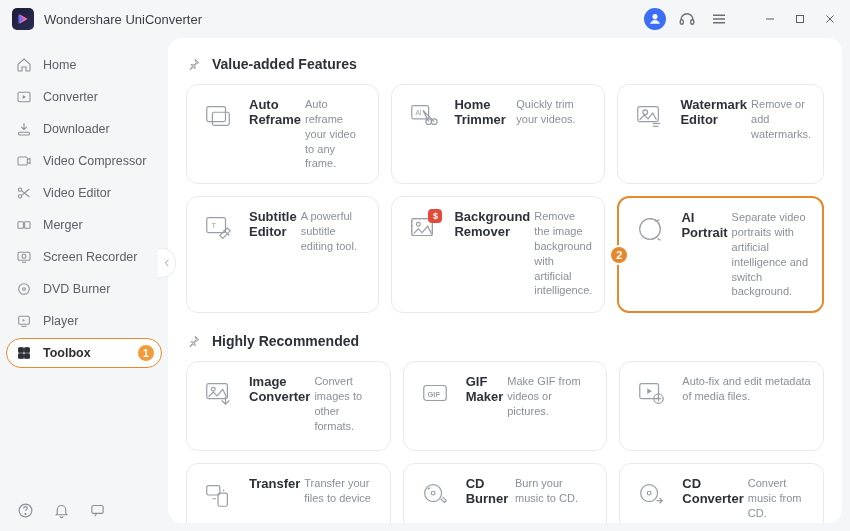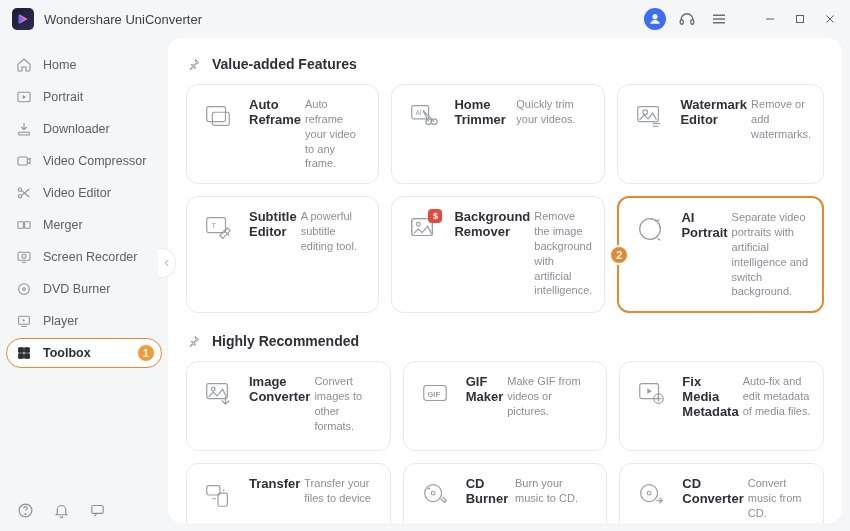--- a/index.html
+++ b/index.html
@@ -234,21 +234,21 @@
         <span>Home</span>
       </div>
 
       <div class="side-item">
         <span class="s-icon">
             <svg viewBox="0 0 24 24">
               <rect x="3" y="5" width="18" height="14" rx="2"></rect>
               <polygon points="10,9 10,15 15,12" fill="#8e929a" stroke="none"></polygon>
             </svg>
           </span>
-        <span>Portrait</span>
+        <span>Converter</span>
       </div>
 
       <div class="side-item">
         <span class="s-icon">
             <svg viewBox="0 0 24 24">
               <path d="M12 3v10m0 0 4-4m-4 4-4-4"></path>
               <rect x="4" y="17" width="16" height="4" rx="1"></rect>
             </svg>
           </span>
         <span>Downloader</span>
@@ -508,21 +508,20 @@
           <div class="c-icon">
               <svg viewBox="0 0 32 32">
                 <rect x="4" y="6" width="20" height="16" rx="2"></rect>
                 <polygon points="12,11 12,17 17,14" fill="#9a9ea7" stroke="none"></polygon>
                 <circle cx="24" cy="22" r="5"></circle>
                 <line x1="24" y1="19" x2="24" y2="25"></line>
                 <line x1="21" y1="22" x2="27" y2="22"></line>
               </svg>
             </div>
           <div class="c-body">
-            <div class="c-title">Fix Media Metadata</div>
             <div class="c-desc">Auto-fix and edit metadata of media files.</div>
           </div>
         </div>
 
         <div class="card">
           <div class="c-icon">
               <svg viewBox="0 0 32 32">
                 <rect x="4" y="6" width="14" height="10" rx="2"></rect>
                 <rect x="16" y="14" width="10" height="14" rx="2"></rect>
                 <path d="M10 20h4M22 10v2"></path>

